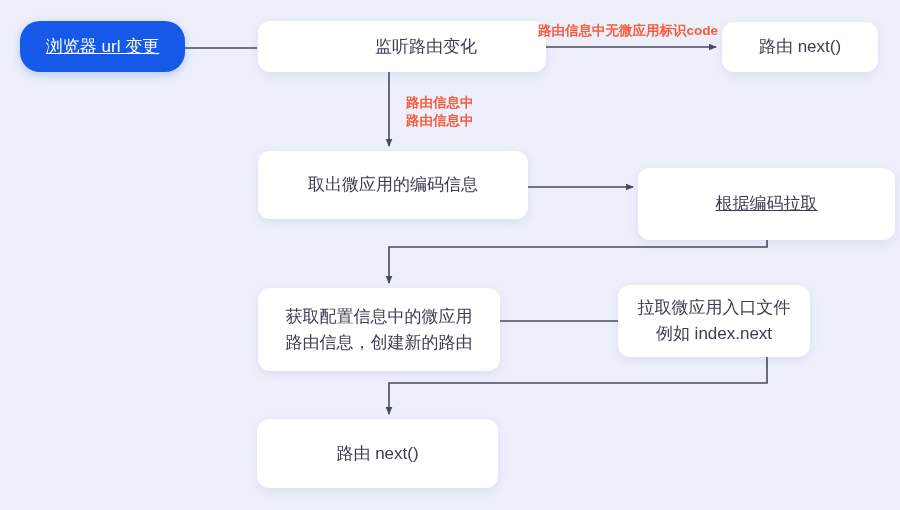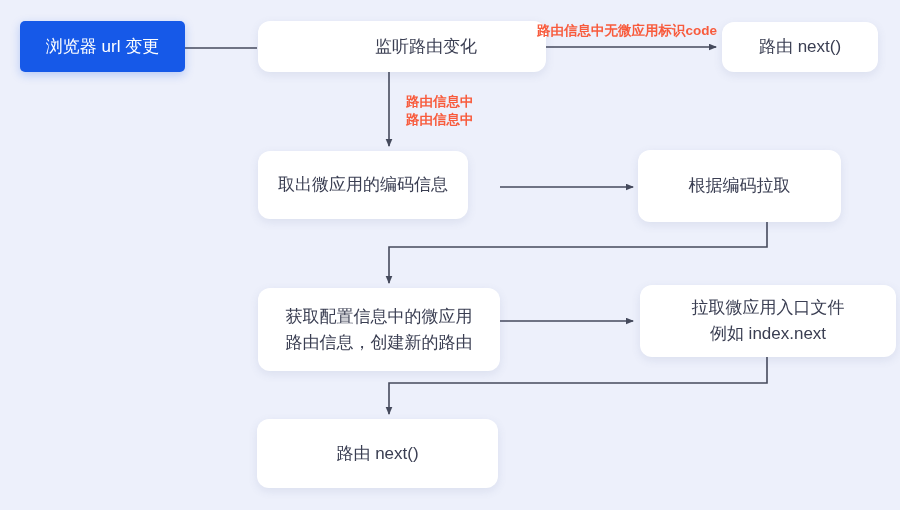--- a/index.html
+++ b/index.html
@@ -34,32 +34,33 @@
     box-shadow: 0 3px 10px rgba(80, 95, 150, 0.12);
     color: #3a3e52;
     font-size: 17px;
     line-height: 26px;
     text-align: center;
     white-space: nowrap;
   }
   .node.primary {
     background: #1659e8;
     color: #ffffff;
-    border-radius: 5px;
+    border-radius: 20px;
     box-shadow: 0 3px 10px rgba(22, 89, 232, 0.25);
+    text-decoration: underline;
   }
   .edge-label {
     position: absolute;
     color: #f85b3d;
     font-size: 13.5px;
     font-weight: bold;
     line-height: 18px;
     white-space: nowrap;
   }
-  .edge-label.centered { text-align: center; margin-left: 19px; }
+  .edge-label.centered { text-align: right; }
 </style>
 </head>
 <body>
 
 <div class="canvas">
 
   <svg class="edges" viewBox="0 0 900 510" xmlns="http://www.w3.org/2000/svg">
     <defs>
       <marker id="arrow" markerWidth="9" markerHeight="8" refX="7.5" refY="3.5" orient="auto" markerUnits="userSpaceOnUse">
         <path d="M0,0 L8.5,3.5 L0,7 Z" fill="#454a5c"></path>
@@ -81,42 +82,42 @@
   </div>
 
   <div class="node" style="left:258px; top:21px; width:240px; height:51px;padding-left:48px;">
     <span>监听路由变化</span>
   </div>
 
   <div class="node" style="left:722px; top:22px; width:156px; height:50px;">
     <span>路由 next()</span>
   </div>
 
-  <div class="node" style="left:258px; top:151px; width:210px; height:68px;">
+  <div class="node" style="left:258px; top:151px; width:270px; height:68px;">
     <span>取出微应用的编码信息</span>
   </div>
 
-  <div class="node" style="left:638px; top:150px; width:203px; height:72px;">
+  <div class="node" style="left:638px; top:168px; width:257px; height:72px;text-decoration:underline;">
     <span>根据编码拉取</span>
   </div>
 
   <div class="node" style="left:258px; top:288px; width:242px; height:83px;">
     <span>获取配置信息中的微应用</span>
     <span>路由信息，创建新的路由</span>
   </div>
 
-  <div class="node" style="left:640px; top:285px; width:256px; height:72px;">
+  <div class="node" style="left:618px; top:285px; width:192px; height:72px;">
     <span>拉取微应用入口文件</span>
     <span>例如 index.next</span>
   </div>
 
   <div class="node" style="left:257px; top:419px; width:241px; height:69px;">
     <span>路由 next()</span>
   </div>
 
   <div class="edge-label centered" style="left:498px; top:22px; width:220px;">路由信息中无微应用标识code</div>
 
-  <div class="edge-label" style="left:406px; top:94px;font-family:Liberation Mono, monospace;">
+  <div class="edge-label" style="left:406px; top:94px;">
     <div>路由信息中</div>
     <div>路由信息中</div>
   </div>
 
 </div>
 
 </body></html>

